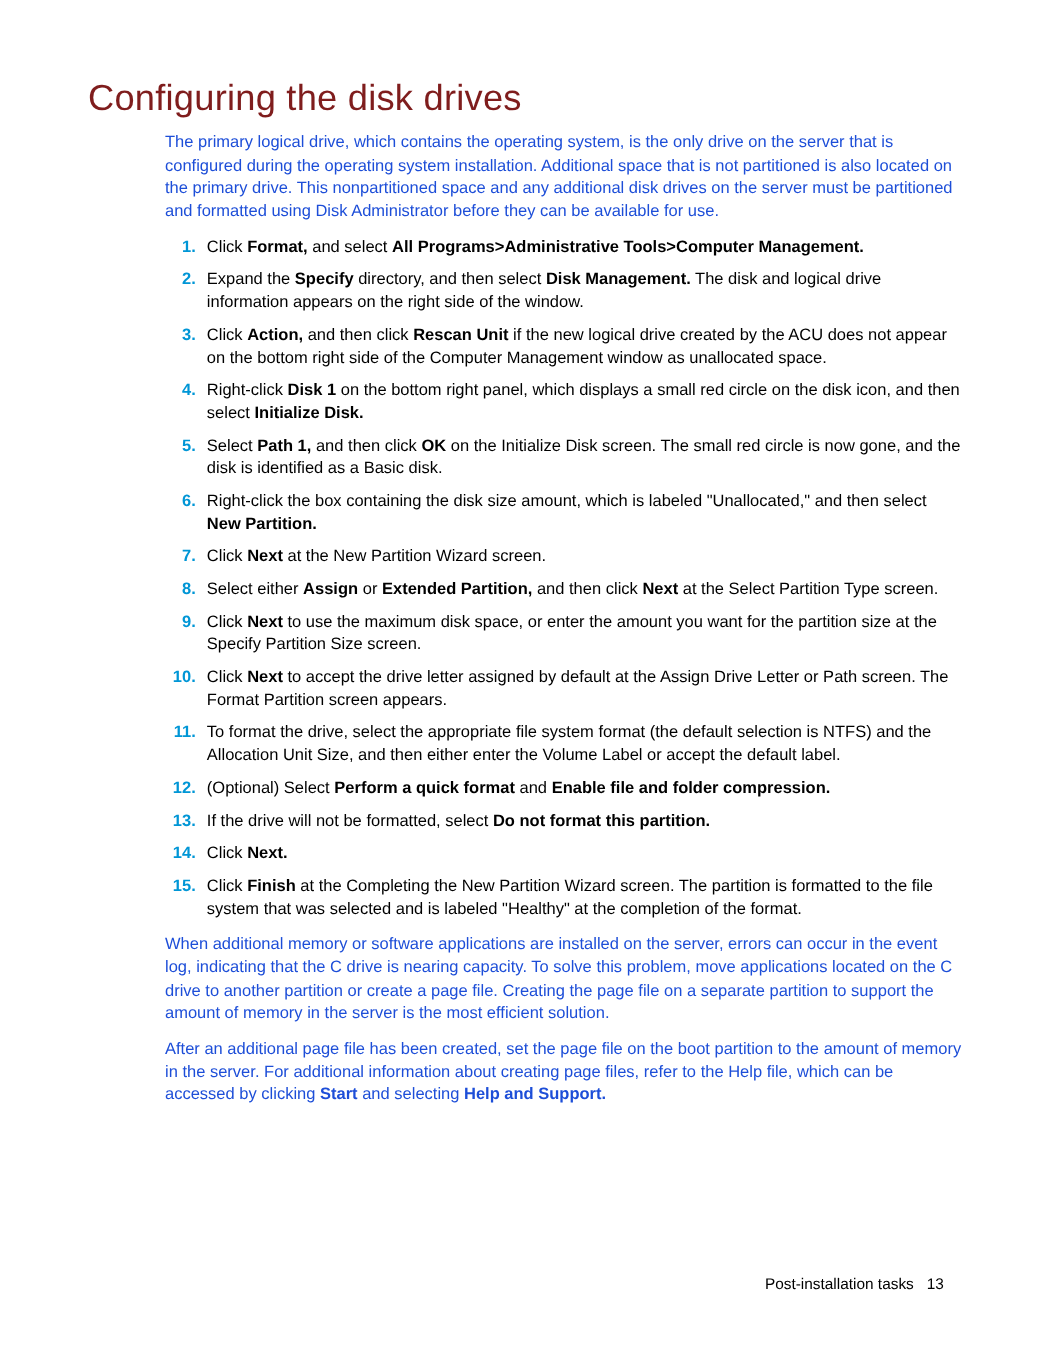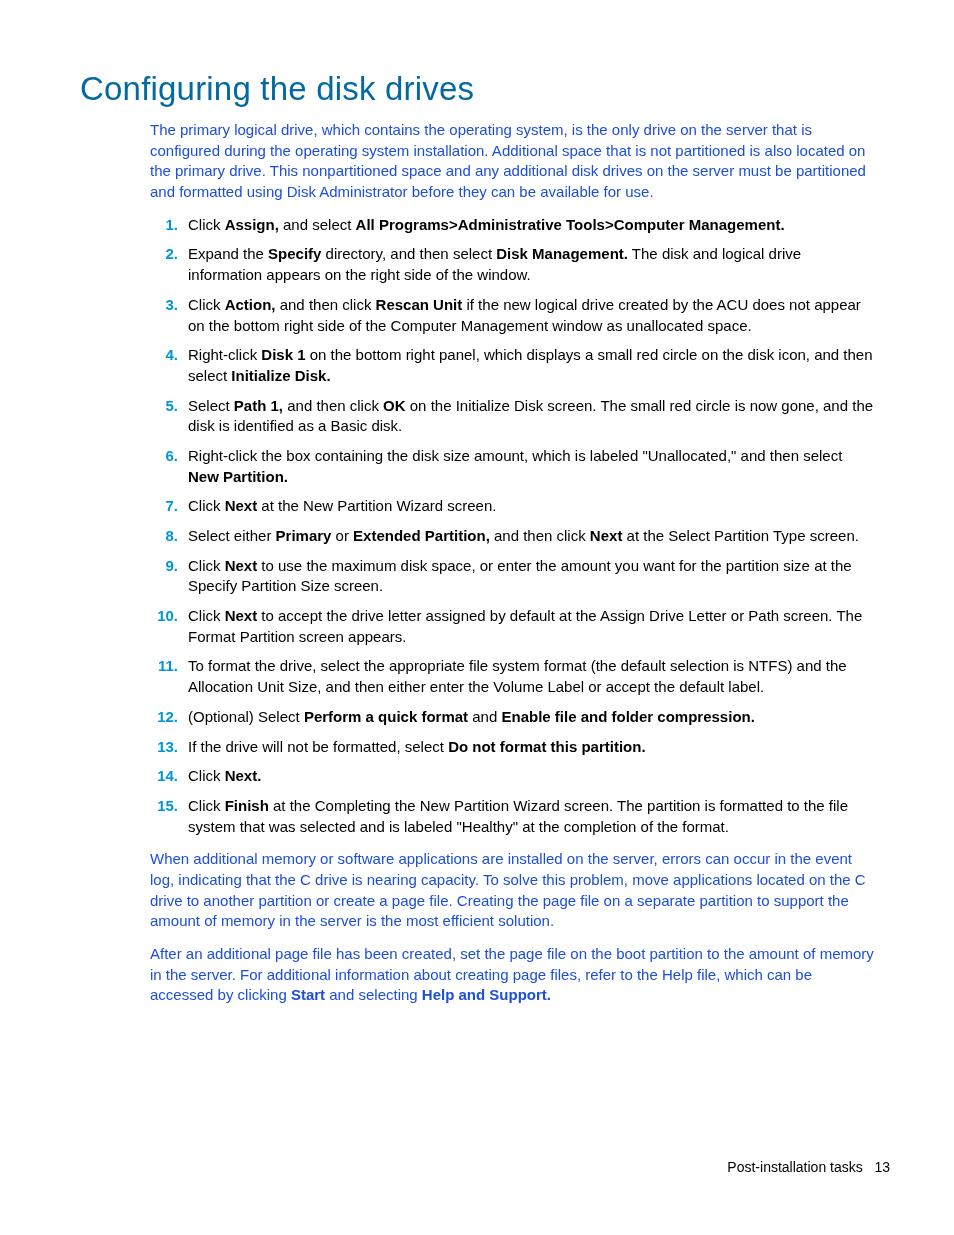--- a/index.html
+++ b/index.html
@@ -15,21 +15,21 @@
     box-sizing: border-box;
   }
   .page {
     padding: 70px 80px 50px 80px;
     box-sizing: border-box;
   }
   h1 {
     font-family: Arial, Helvetica, sans-serif;
     font-weight: 300;
     font-size: 33px;
-    color: #0369a1;
+    color: #7f1d1d;
     margin: 0 0 12px 0;
     letter-spacing: 0.2px;
   }
   .body-text {
     font-size: 15px;
     line-height: 1.38;
     margin: 0 0 12px 0;
     padding-left: 70px;
     color: #1d4ed8;
   }
@@ -53,45 +53,45 @@
     left: 0;
     width: 28px;
     text-align: right;
     color: #0096d6;
     font-weight: bold;
     font-size: 15px;
   }
   .footer {
     position: absolute;
     bottom: 60px;
-    right: 64px;
+    right: 96px;
     font-size: 14px;
     color: #000;
   }
   b { font-weight: bold; }
   h1.second { margin-top: 24px; }
 </style>
 </head>
 <body>
 
 <div class="page">
 
   <h1>Configuring the disk drives</h1>
 
   <p class="body-text">The primary logical drive, which contains the operating system, is the only drive on the server that is configured during the operating system installation. Additional space that is not partitioned is also located on the primary drive. This nonpartitioned space and any additional disk drives on the server must be partitioned and formatted using Disk Administrator before they can be available for use.</p>
 
   <ol class="steps" id="steps-list">
-      <li>Click <b>Assign,</b> and select <b>All Programs&gt;Administrative Tools&gt;Computer Management.</b></li>
+      <li>Click <b>Format,</b> and select <b>All Programs&gt;Administrative Tools&gt;Computer Management.</b></li>
       <li>Expand the <b>Specify</b> directory, and then select <b>Disk Management.</b> The disk and logical drive information appears on the right side of the window.</li>
       <li>Click <b>Action,</b> and then click <b>Rescan Unit</b> if the new logical drive created by the ACU does not appear on the bottom right side of the Computer Management window as unallocated space.</li>
       <li>Right-click <b>Disk 1</b> on the bottom right panel, which displays a small red circle on the disk icon, and then select <b>Initialize Disk.</b></li>
       <li>Select <b>Path 1,</b> and then click <b>OK</b> on the Initialize Disk screen. The small red circle is now gone, and the disk is identified as a Basic disk.</li>
       <li>Right-click the box containing the disk size amount, which is labeled "Unallocated," and then select <b>New Partition.</b></li>
       <li>Click <b>Next</b> at the New Partition Wizard screen.</li>
-      <li>Select either <b>Primary</b> or <b>Extended Partition,</b> and then click <b>Next</b> at the Select Partition Type screen.</li>
+      <li>Select either <b>Assign</b> or <b>Extended Partition,</b> and then click <b>Next</b> at the Select Partition Type screen.</li>
       <li>Click <b>Next</b> to use the maximum disk space, or enter the amount you want for the partition size at the Specify Partition Size screen.</li>
       <li>Click <b>Next</b> to accept the drive letter assigned by default at the Assign Drive Letter or Path screen. The Format Partition screen appears.</li>
       <li>To format the drive, select the appropriate file system format (the default selection is NTFS) and the Allocation Unit Size, and then either enter the Volume Label or accept the default label.</li>
       <li>(Optional) Select <b>Perform a quick format</b> and <b>Enable file and folder compression.</b></li>
       <li>If the drive will not be formatted, select <b>Do not format this partition.</b></li>
       <li>Click <b>Next.</b></li>
       <li>Click <b>Finish</b> at the Completing the New Partition Wizard screen. The partition is formatted to the file system that was selected and is labeled "Healthy" at the completion of the format.</li>
     </ol>
 
 

